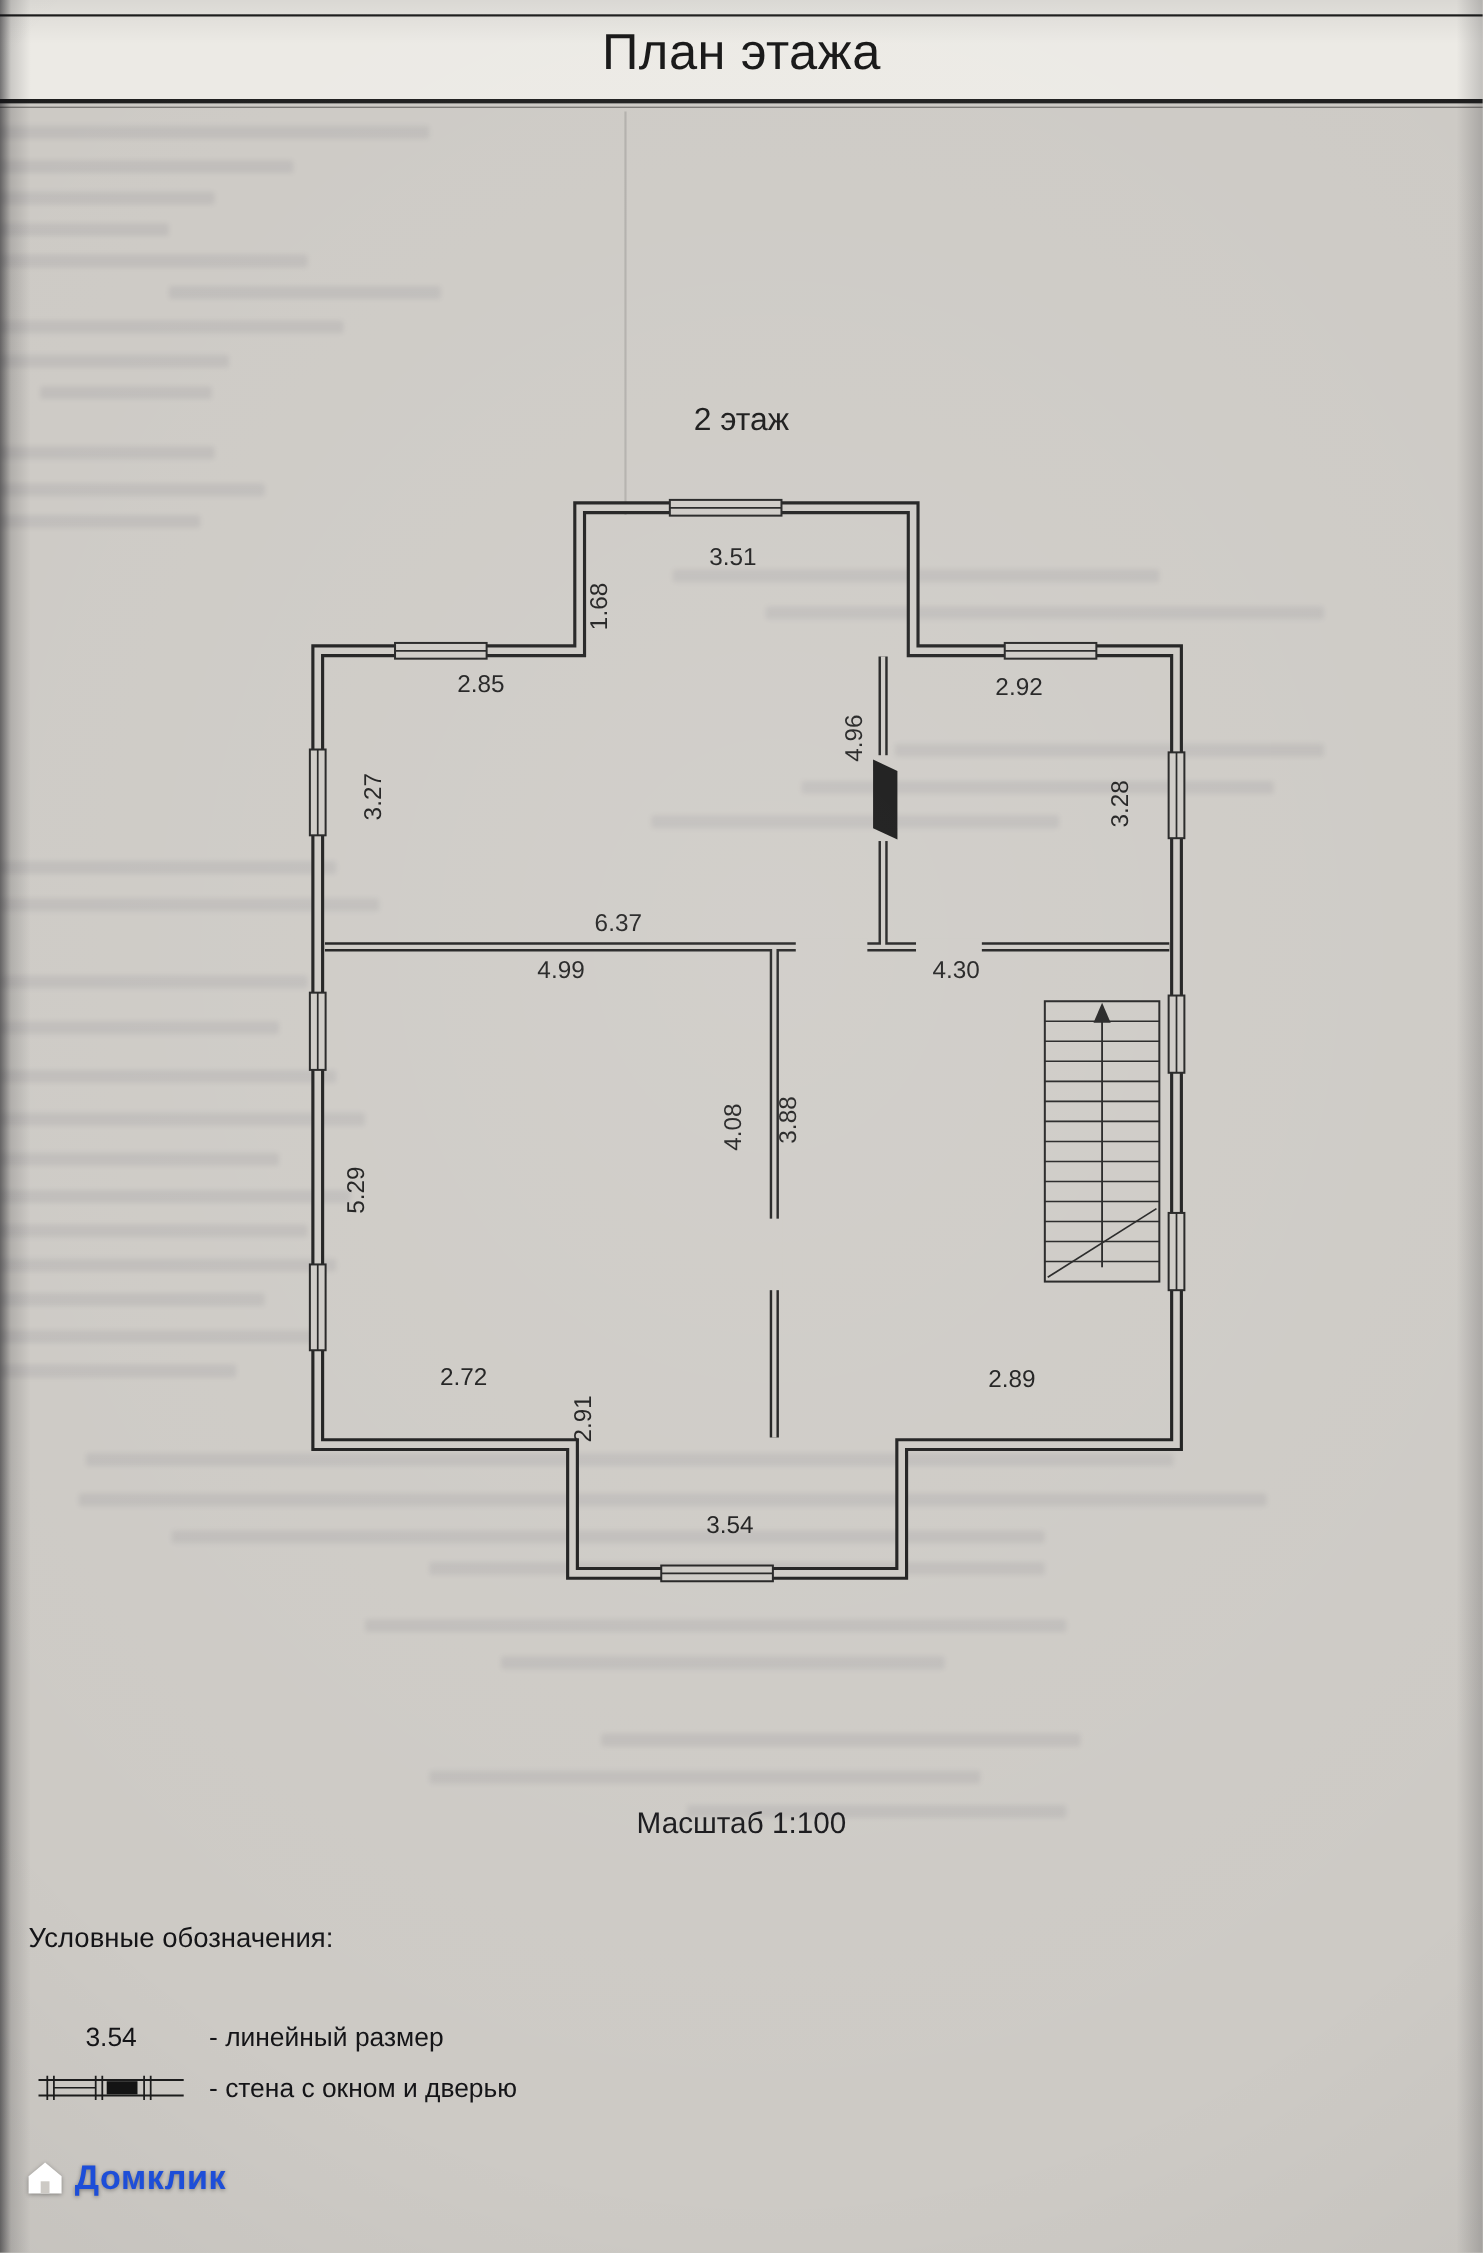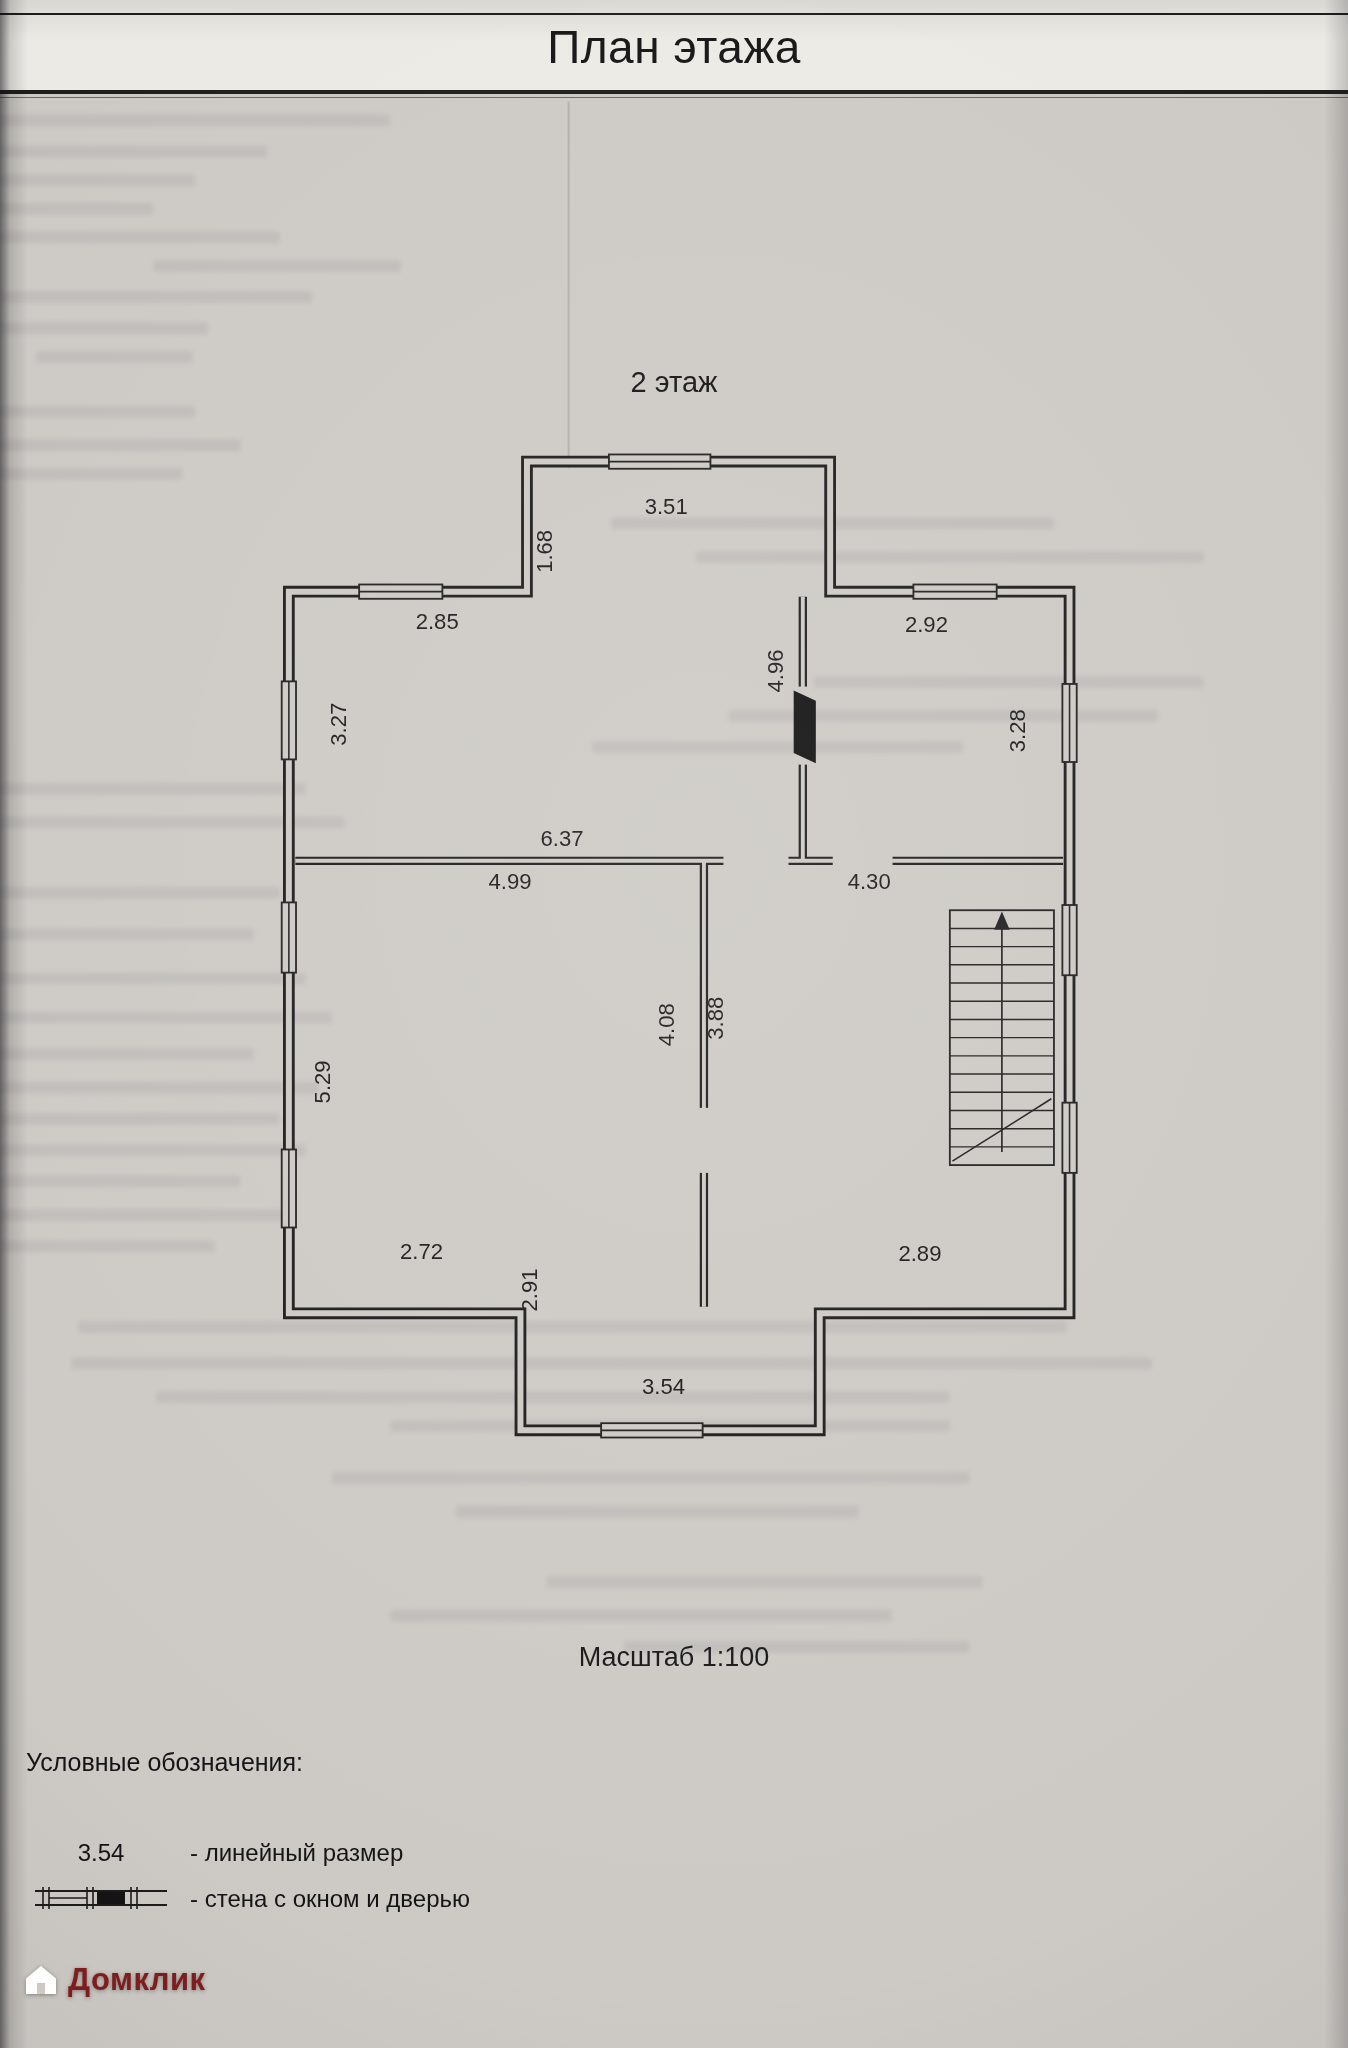--- a/index.html
+++ b/index.html
@@ -40,21 +40,21 @@
     position:absolute;top:1642px;left:0;width:100%;text-align:center;z-index:3;
     font-size:27px;color:#17171a;
   }
   .legend{position:absolute;left:26px;top:1748px;z-index:3;color:#141417;}
   .legend-title{font-size:25px;margin-bottom:58px;}
   .legend-row{display:flex;align-items:center;height:36px;margin-bottom:10px;}
   .legend-sym{width:150px;display:flex;justify-content:center;align-items:center;font-size:24px;}
   .legend-label{font-size:24px;margin-left:14px;white-space:nowrap;}
   .watermark{position:absolute;left:24px;top:1962px;display:flex;align-items:center;gap:10px;z-index:6;}
   .watermark span{
-    color:#7f1d1d;font-size:31px;font-weight:600;letter-spacing:.5px;
+    color:#1d4ed8;font-size:31px;font-weight:600;letter-spacing:.5px;
     text-shadow:0 1px 4px rgba(0,0,0,.38);
   }
   .watermark svg{filter:drop-shadow(0 1px 2px rgba(0,0,0,.35));}
 </style>
 </head>
 <body>
 
 <div class="header">
   <div class="rule-top"></div>
   <h1>План этажа</h1>

